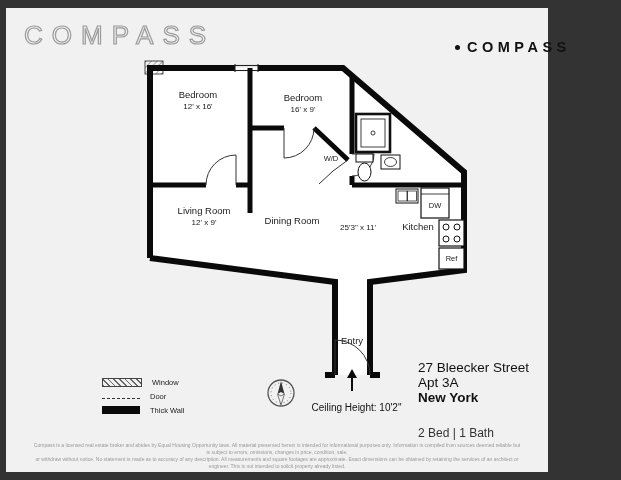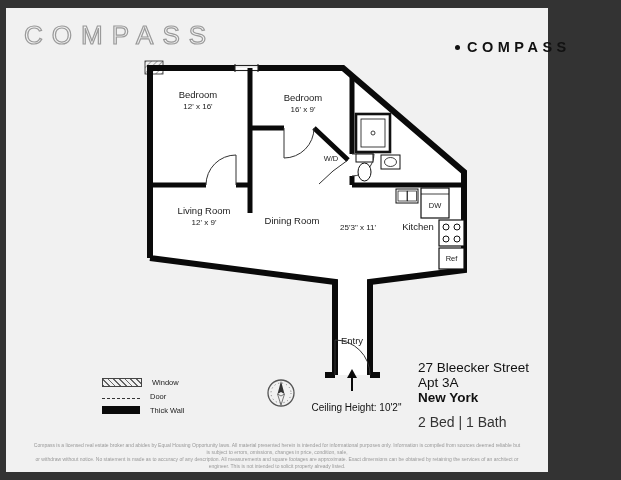--- a/index.html
+++ b/index.html
@@ -56,21 +56,21 @@
   .legend-label{font-size:7.5px;color:#222;}
   
   .ceiling{
     position:absolute;left:288px;top:394px;width:125px;
     text-align:center;font-size:10px;color:#111;
   }
   
   .address-block{position:absolute;left:412px;top:352px;}
   .addr-line1{font-size:13.5px;font-weight:normal;color:#111;}
   .addr-line2{font-size:13.5px;font-weight:bold;color:#111;}
-  .addr-beds{font-size:14px;color:#333;margin-top:9px;}
+  .addr-beds{font-size:12px;color:#333;margin-top:21px;}
   
   .disclaimer{
     position:absolute;left:26px;right:26px;top:434px;
     font-size:5px;line-height:7px;color:#999;text-align:center;
   }
 </style>
 </head>
 <body>
 
 <div class="page">

